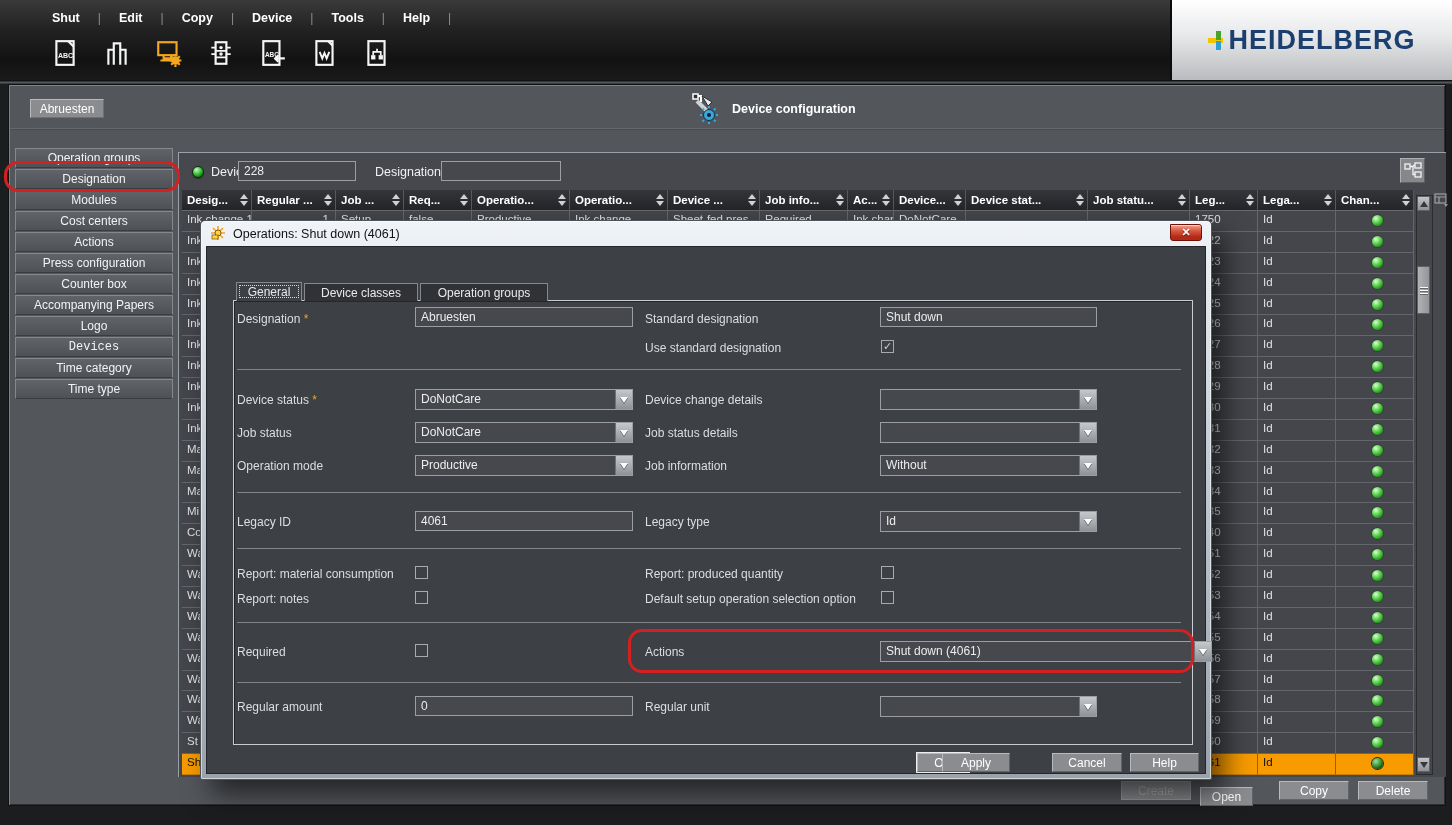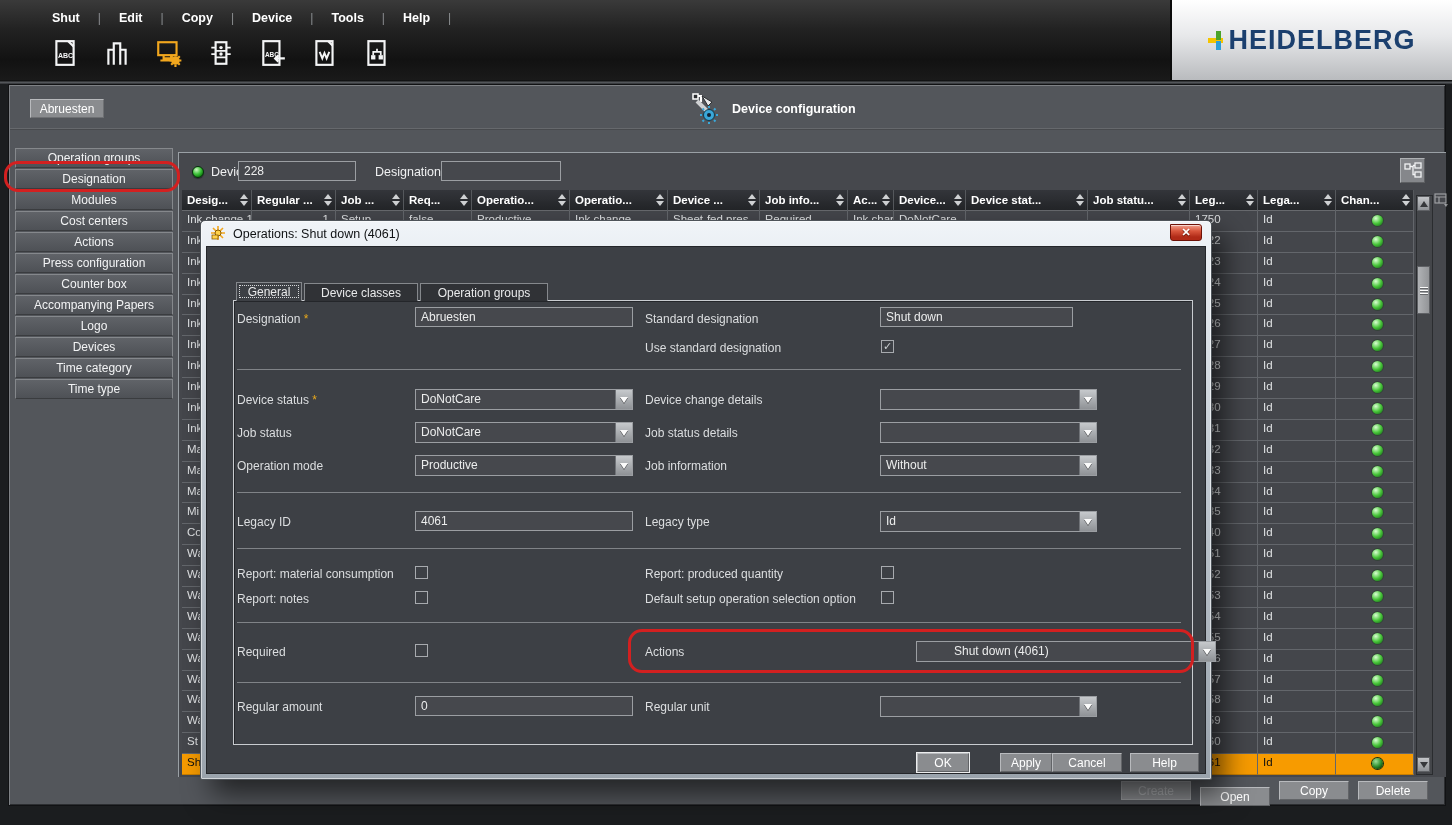--- a/index.html
+++ b/index.html
@@ -253,21 +253,21 @@
 <div id="sidebar">
     <div class="abs side-item" style="top: 148px;">Operation groups</div>
     <div class="abs side-item" style="top: 169px;">Designation</div>
     <div class="abs side-item" style="top: 190px;">Modules</div>
     <div class="abs side-item" style="top: 211px;">Cost centers</div>
     <div class="abs side-item" style="top: 232px;">Actions</div>
     <div class="abs side-item" style="top: 253px;">Press configuration</div>
     <div class="abs side-item" style="top: 274px;">Counter box</div>
     <div class="abs side-item" style="top: 295px;">Accompanying Papers</div>
     <div class="abs side-item" style="top: 316px;">Logo</div>
-    <div class="abs side-item" style="top: 337px;">Devices</div>
+    <div class="abs side-item" style="top: 337px; font-family: Liberation Mono, monospace;">Devices</div>
     <div class="abs side-item" style="top: 358px;">Time category</div>
     <div class="abs side-item" style="top: 379px;">Time type</div>
   </div>
 <div class="abs annotation" style="left:4px; top:161px; width:176px; height:31px; z-index:30;"></div>
 
 <div class="abs main-panel"></div>
 
 <div class="abs led" style="left:192px; top:166px; z-index:2;"></div>
 <span class="abs filter-label" style="left:211px; top:165px; z-index:2;">Device</span>
 <input class="abs tb-input" style="left: 238px; top: 161px; width: 118px; z-index: 2;" value="228">
@@ -921,21 +921,21 @@
     <i></i>
     <i></i>
     <i></i>
   </div>
 <div class="abs scr-btn" style="left:1417px; top:757px;">
     <i class="tri-dn"></i>
   </div>
 
 <div id="actions-bar">
     <div class="abs win-btn disabled" style="left: 1121px; top: 781px; width: 70px; z-index: 3;">Create</div>
-    <div class="abs win-btn" style="left: 1200px; top: 787px; width: 70px; z-index: 3;">Open</div>
+    <div class="abs win-btn" style="left: 1200px; top: 787px; width: 53px; z-index: 3;">Open</div>
     <div class="abs win-btn" style="left: 1279px; top: 781px; width: 70px; z-index: 3;">Copy</div>
     <div class="abs win-btn" style="left: 1358px; top: 781px; width: 70px; z-index: 3;">Delete</div>
   </div>
 
 <div class="abs dialog-frame"></div>
 <div class="abs dialog-title">
   <span>
     <svg width="16" height="16" viewBox="0 0 16 16">
       <g stroke="#f2a71e" stroke-width="1.6">
           <path d="M8 1 V15 M1 8 H15 M3 3 L13 13 M13 3 L3 13"></path>
@@ -954,21 +954,21 @@
 
 <div id="dlg-tabs">
     <div class="abs dlg-tab active" style="left: 236px; width: 66px;">General</div>
     <div class="abs dlg-tab" style="left: 304px; width: 114px;">Device classes</div>
     <div class="abs dlg-tab" style="left: 420px; width: 128px;">Operation groups</div>
   </div>
 <div id="dlg-form">
     <div class="abs dlg-el dlg-label" style="left: 237px; top: 312px;">Designation<span class="req-star"> *</span></div>
     <input class="abs dlg-el dlg-input" value="Abruesten" style="left: 415px; top: 307px; width: 218px;">
     <div class="abs dlg-el dlg-label" style="left: 645px; top: 312px;">Standard designation</div>
-    <input class="abs dlg-el dlg-input" value="Shut down" style="left: 880px; top: 307px; width: 193px;">
+    <input class="abs dlg-el dlg-input" value="Shut down" style="left: 880px; top: 307px; width: 217px;">
     <div class="abs dlg-el dlg-label" style="left: 645px; top: 341px;">Use standard designation</div>
     <div class="abs dlg-el cb" style="left: 881px; top: 340px;">✓</div>
     <div class="abs sep-line" style="left: 237px; top: 369px; width: 944px;"></div>
     <div class="abs dlg-el dlg-label" style="left: 237px; top: 393px;">Device status<span class="req-star"> *</span></div>
     <div class="abs dlg-el dd" style="left: 415px; top: 389px; width: 218px;">
       <span class="dd-val">DoNotCare</span>
       <span class="dd-btn">
         <i></i>
       </span>
     </div>
@@ -1023,37 +1023,37 @@
     <div class="abs dlg-el dlg-label" style="left: 645px; top: 567px;">Report: produced quantity</div>
     <div class="abs dlg-el cb" style="left: 881px; top: 566px;"></div>
     <div class="abs dlg-el dlg-label" style="left: 237px; top: 592px;">Report: notes</div>
     <div class="abs dlg-el cb" style="left: 415px; top: 591px;"></div>
     <div class="abs dlg-el dlg-label" style="left: 645px; top: 592px;">Default setup operation selection option</div>
     <div class="abs dlg-el cb" style="left: 881px; top: 591px;"></div>
     <div class="abs sep-line" style="left: 237px; top: 622px; width: 944px;"></div>
     <div class="abs dlg-el dlg-label" style="left: 237px; top: 645px;">Required</div>
     <div class="abs dlg-el cb" style="left: 415px; top: 644px;"></div>
     <div class="abs dlg-el dlg-label" style="left: 645px; top: 645px;">Actions</div>
-    <div class="abs dlg-el dd" style="left: 916px; top: 641px; width: 300px; padding-left: 32px;">
+    <div class="abs dlg-el dd" style="left: 880px; top: 641px; width: 332px;">
       <span class="dd-val">Shut down (4061)</span>
       <span class="dd-btn">
         <i></i>
       </span>
     </div>
     <div class="abs sep-line" style="left: 237px; top: 682px; width: 944px;"></div>
     <div class="abs dlg-el dlg-label" style="left: 237px; top: 700px;">Regular amount</div>
     <input class="abs dlg-el dlg-input" value="0" style="left: 415px; top: 696px; width: 218px;">
     <div class="abs dlg-el dlg-label" style="left: 645px; top: 700px;">Regular unit</div>
     <div class="abs dlg-el dd" style="left: 880px; top: 696px; width: 217px;">
       <span class="dd-val"></span>
       <span class="dd-btn">
         <i></i>
       </span>
     </div>
   </div>
 <div id="dlg-buttons">
     <div class="abs dlg-btn focused" style="left: 917px; width: 52px;">OK</div>
-    <div class="abs dlg-btn" style="left: 1000px; width: 52px;">Apply</div>
+    <div class="abs dlg-btn" style="left: 942px; width: 68px;">Apply</div>
     <div class="abs dlg-btn" style="left: 1052px; width: 70px;">Cancel</div>
     <div class="abs dlg-btn" style="left: 1130px; width: 69px;">Help</div>
   </div>
 
 <div class="abs annotation" style="left:628px; top:629px; width:566px; height:44px; z-index:46;"></div>
 
 </body></html>

